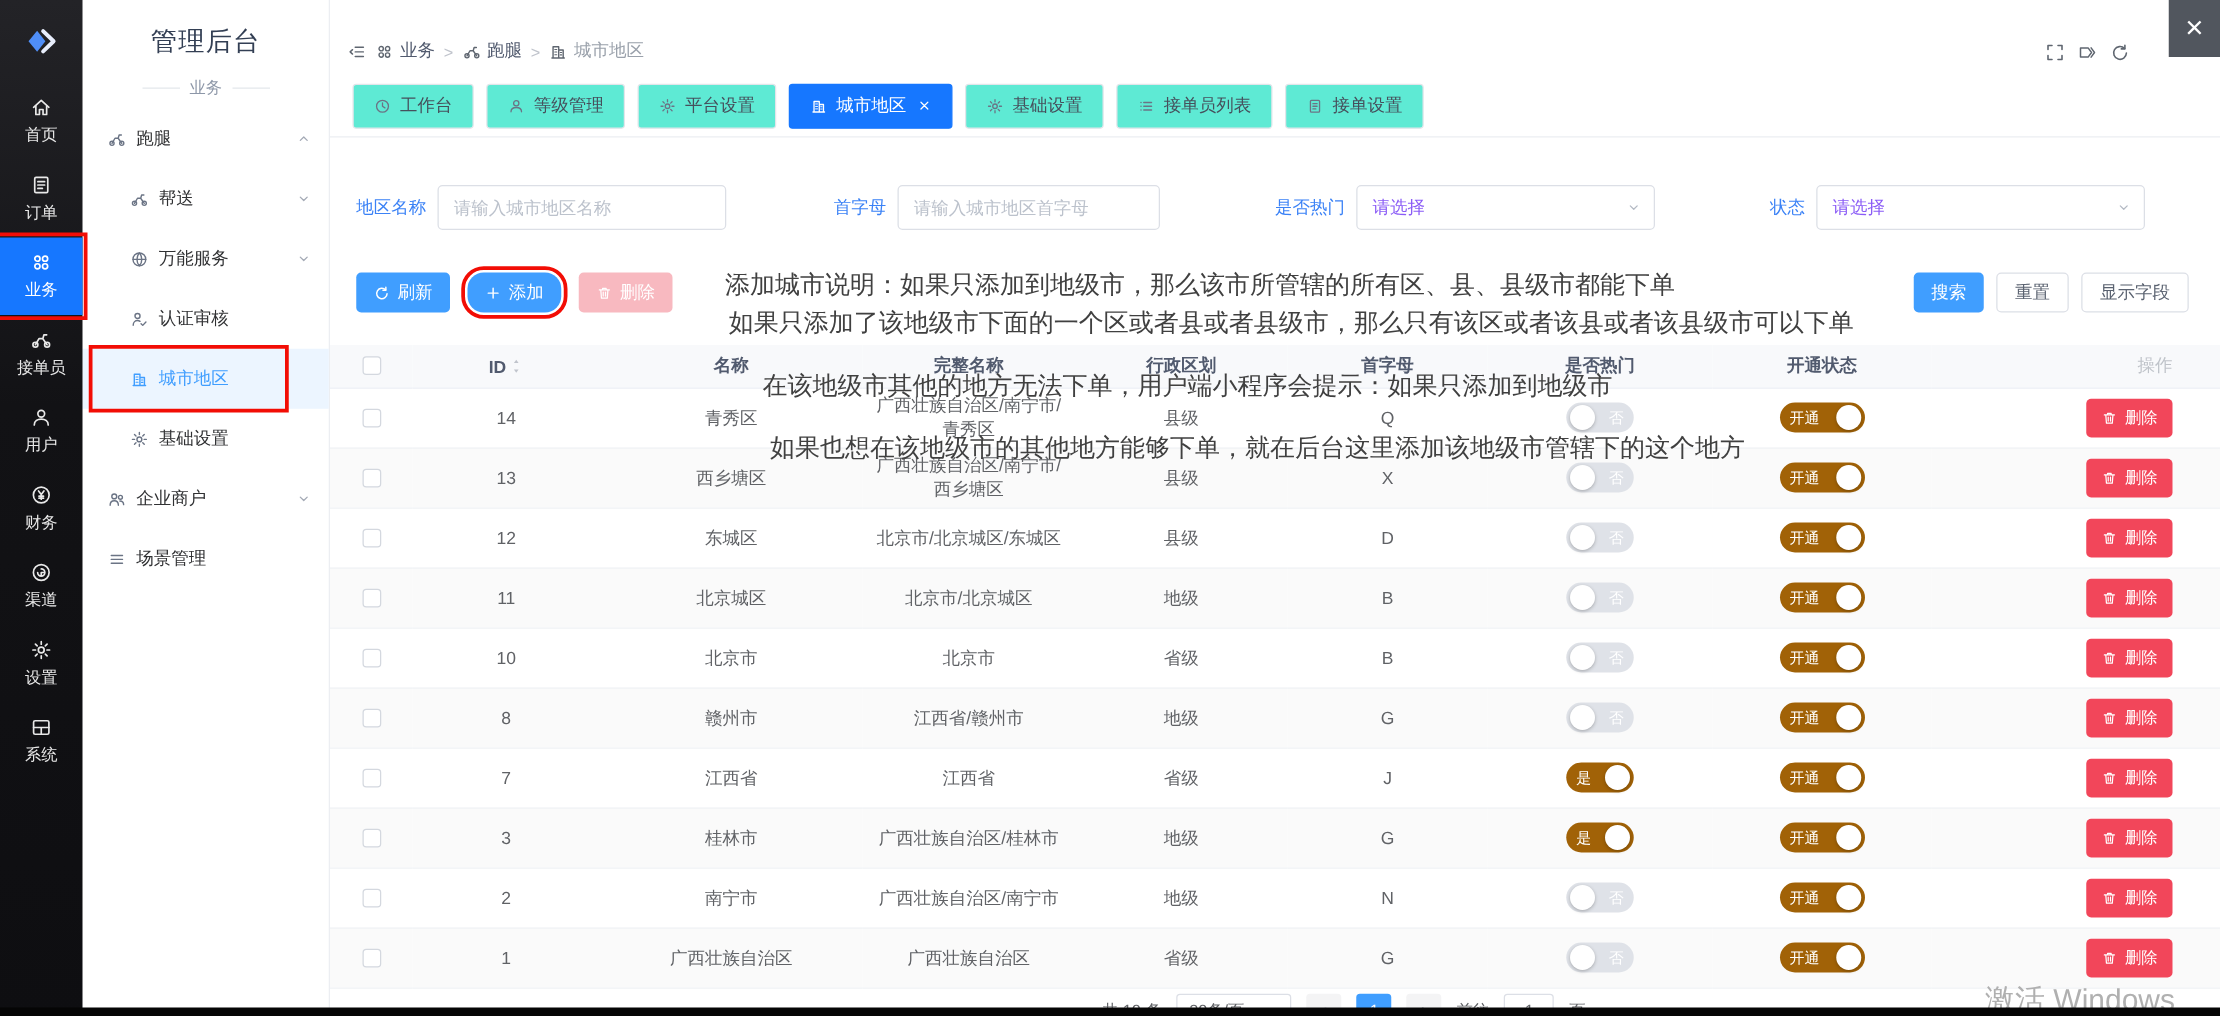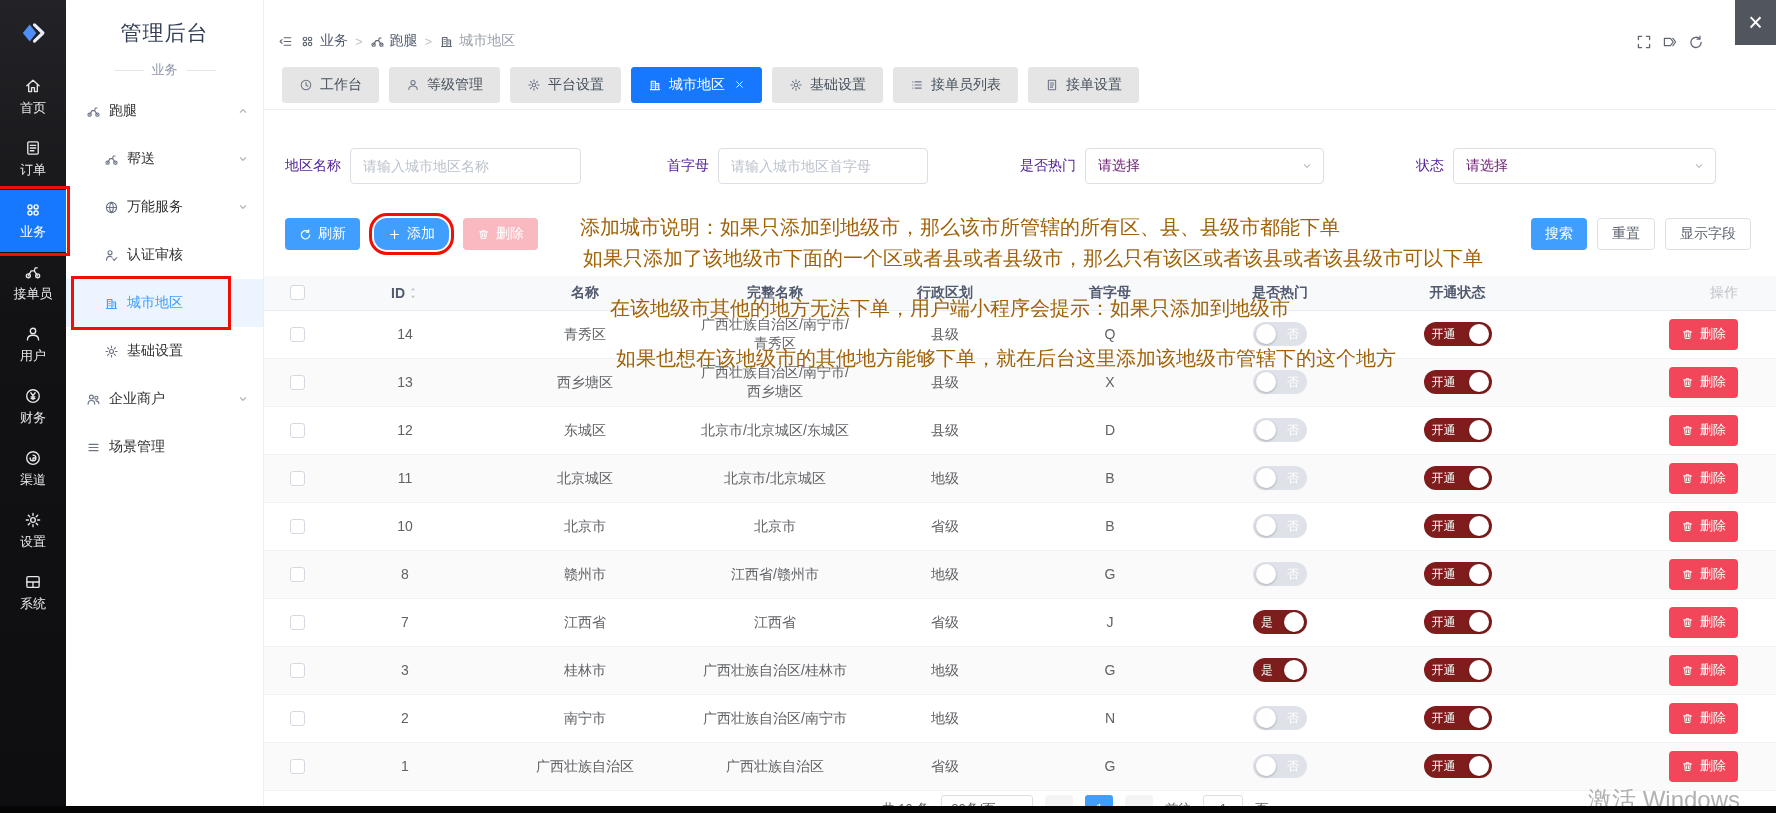--- a/index.html
+++ b/index.html
@@ -46,38 +46,38 @@
   .breadcrumb .icon svg { width:15px; height:15px; }
   .crumb { display:flex; align-items:center; gap:5px; cursor:pointer; }
   .crumb-sep { color:#c0c4cc; font-size:13px; }
   .crumb.dim { color:#9aa1ab; }
   .topbar-icons { display:flex; align-items:center; gap:10px; color:#5f6670; margin-right:48px; }
   .topbar-icons .tb-ic { cursor:pointer; display:flex; }
   .topbar-icons svg { width:16px; height:16px; }
 
   .tabrow { height:50px; flex:none; display:flex; align-items:center; gap:10px; padding:0 0 0 18px;
     border-bottom:1px solid #eceef2; }
-  .tab { height:36px; display:inline-flex; align-items:center; gap:7px; padding:0 16px; background:#e5e5e5;
+  .tab { height:36px; display:inline-flex; align-items:center; gap:7px; padding:0 16px; background:#5eead4;
     border:1px solid #e2e5ea; border-radius:3px; cursor:pointer; color:#46505c; font-size:14px; white-space:nowrap; }
   .tab .icon { display:flex; color:#6b7485; }
   .tab .icon svg { width:14px; height:14px; }
   .tab.active { background:#1677ff; border-color:#1677ff; color:#fff; }
   .tab.active .icon { color:#fff; }
   .tab .tab-close { display:flex; color:#fff; margin-left:2px; cursor:pointer; }
   .tab .tab-close svg { width:11px; height:11px; }
 
   .content { flex:1; padding:38px 21px 0 21px; position:relative; }
   .filter-row { display:flex; align-items:center; height:36px; }
   .f-group { display:flex; align-items:center; gap:9px; }
-  .f-label { color:#4c1d95; font-weight:500; white-space:nowrap; }
+  .f-label { color:#3b82f6; font-weight:500; white-space:nowrap; }
   .f-input { height:36px; border:1px solid #dcdfe6; border-radius:4px; padding:0 12px; font-size:14px;
     color:#303133; font-family:inherit; outline:none; }
   .f-input::placeholder { color:#bcc2cc; }
   .f-select { height:36px; border:1px solid #dcdfe6; border-radius:4px; padding:0 10px 0 12px;
-    display:flex; align-items:center; justify-content:space-between; cursor:pointer; color:#701a75; }
+    display:flex; align-items:center; justify-content:space-between; cursor:pointer; color:#8b5cf6; }
   .f-select .caret { color:#b4bac4; display:flex; }
   .f-select .caret svg { width:12px; height:12px; }
 
   .action-row { margin-top:34px; display:flex; align-items:center; justify-content:space-between; }
   .btn { height:32px; border:none; border-radius:4px; font-size:14px; font-family:inherit; cursor:pointer;
     display:inline-flex; align-items:center; justify-content:flex-start; gap:6px; padding:0 14px; }
   .btn .icon { display:flex; }
   .btn .icon svg { width:13px; height:13px; }
   .btn-primary { background:#409eff; color:#fff; }
   .btn-danger-light { background:#f8b9c0; color:#fff; cursor:not-allowed; }
@@ -99,21 +99,21 @@
     margin:0 auto; cursor:pointer; }
   .th-id-wrap { display:inline-flex; align-items:center; gap:2px; }
   .sort-ic { display:inline-flex; cursor:pointer; }
   .sort-ic svg { width:12px; height:14px; }
 
   .toggle { display:inline-flex; align-items:center; justify-content:space-between; height:24px;
     border-radius:13px; padding:2px 3px; background:#dfe2e8; cursor:pointer; vertical-align:middle; }
   .toggle .knob { width:20px; height:20px; border-radius:50%; background:#fff;
     box-shadow:0 1px 3px rgba(0,0,0,.25); flex:none; }
   .toggle .tg-label { color:#fff; font-size:12px; padding:0 5px; }
-  .toggle.on { background:#7f1d1d; }
+  .toggle.on { background:#a16207; }
   .tg-hot { width:54px; }
   .tg-status { width:68px; }
   .btn-row-del { height:31px; background:#f2465a; color:#fff; border:none; border-radius:4px;
     font-size:13px; font-family:inherit; display:inline-flex; align-items:center; gap:6px; padding:0 12px; cursor:pointer; }
   .btn-row-del .icon { display:flex; }
   .btn-row-del svg { width:13px; height:13px; }
 
   
   .pagination { margin-top:4px; display:flex; align-items:center; justify-content:center; gap:12px;
     color:#606266; font-size:13px; transform:translateX(55px); }
@@ -124,21 +124,21 @@
   .pg-btn { width:28px; height:28px; border-radius:3px; background:#f4f4f5; display:flex; align-items:center;
     justify-content:center; cursor:pointer; font-size:15px; }
   .pg-prev { color:#c6cad1; }
   .pg-next { color:#8a929e; }
   .pg-cur { width:28px; height:28px; border-radius:3px; background:#409eff; color:#fff; display:flex;
     align-items:center; justify-content:center; cursor:pointer; }
   .pg-goto-input { width:40px; height:28px; border:1px solid #dcdfe6; border-radius:3px; text-align:center;
     font-size:13px; color:#606266; font-family:inherit; outline:none; }
 
   
-  .annotation { position:absolute; color:#a16207; font-size:20px; white-space:nowrap; z-index:6; pointer-events:none; }
+  .annotation { position:absolute; color:#404040; font-size:20px; white-space:nowrap; z-index:6; pointer-events:none; }
   .ann-0 { left:316px; top:214px; }
   .ann-1 { left:319px; top:245px; }
   .ann-2 { left:346px; top:295px; }
   .ann-3 { left:352px; top:345px; }
   .close-overlay { position:fixed; top:0; right:0; width:41px; height:45px; background:#51565e; color:#fff;
     display:flex; align-items:center; justify-content:center; font-size:25px; cursor:pointer; z-index:60; }
   .watermark { position:fixed; left:1588px; top:784px; color:#a8a8a8; font-size:24px; z-index:55;
     white-space:nowrap; opacity:.9; }
   .bottom-bar { position:fixed; left:0; bottom:0; width:1776px; height:7px; background:#050505; z-index:70; }
 </style>

